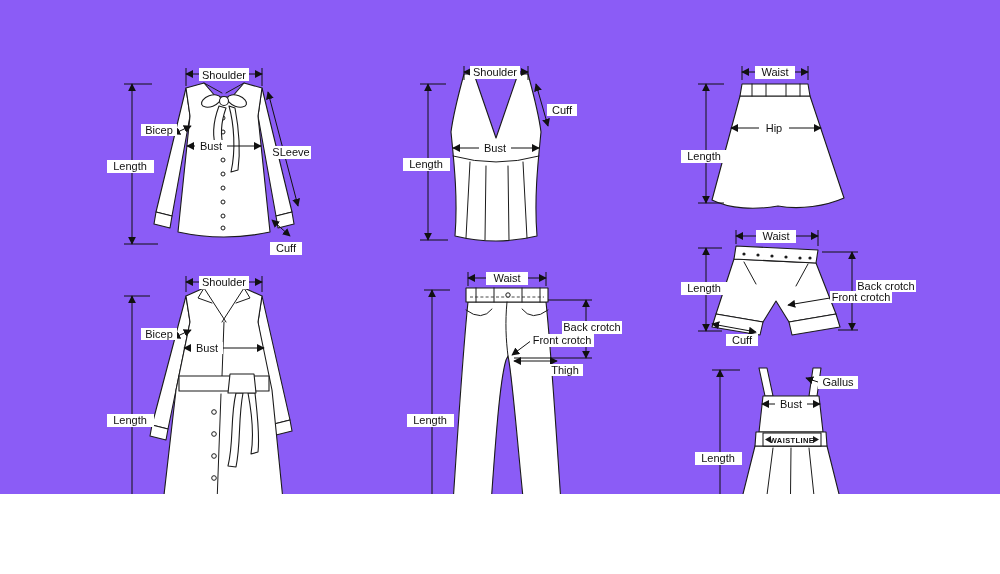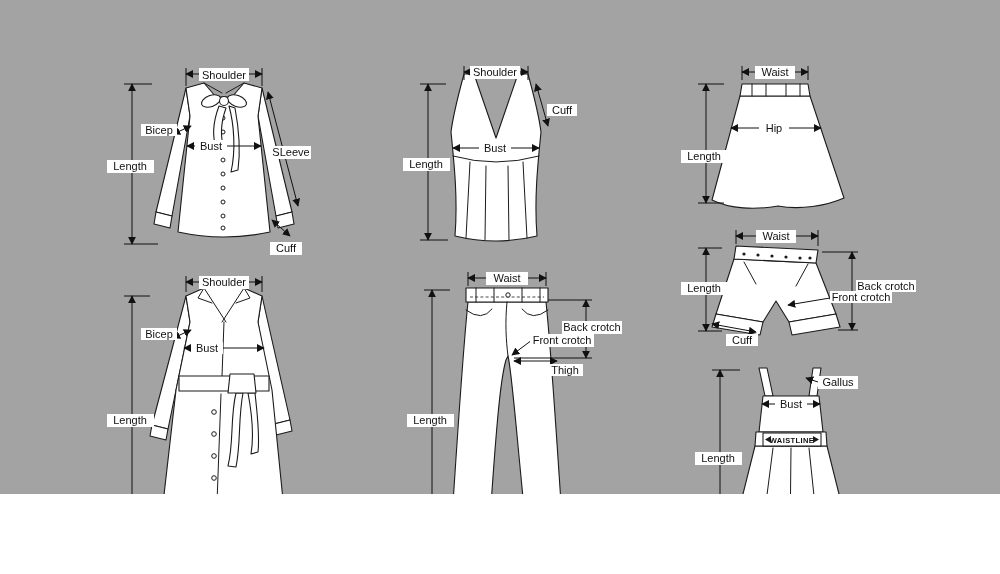--- a/index.html
+++ b/index.html
@@ -1,16 +1,16 @@
 <!DOCTYPE html>
 <html><head>
 <meta charset="utf-8">
 <style>
   html,body { margin:0; padding:0; background:#fff; }
-  #stage { position:relative; width:1000px; height:494px; background:#a3a3a3; overflow:hidden;
+  #stage { position:relative; width:1000px; height:494px; background:#8b5cf6; overflow:hidden;
            font-family:"Liberation Sans", sans-serif; }
   svg { display:block; }
   .g    { fill:#ffffff; stroke:#1b1b1b; stroke-width:1.1; stroke-linejoin:round; }
   .ln   { fill:none; stroke:#1b1b1b; stroke-width:1; stroke-linejoin:round; stroke-linecap:round; }
   .dash { fill:none; stroke:#1b1b1b; stroke-width:0.8; stroke-dasharray:3 2.2; }
   .arr  { fill:none; stroke:#111111; stroke-width:1; marker-start:url(#ahS); marker-end:url(#ahE); }
   .arrE { fill:none; stroke:#111111; stroke-width:1; marker-end:url(#ahE); }
   .tick { stroke:#111111; stroke-width:1; }
   .lblbg{ fill:#ffffff; }
   .box  { fill:#ffffff; stroke:#111111; stroke-width:1; }

